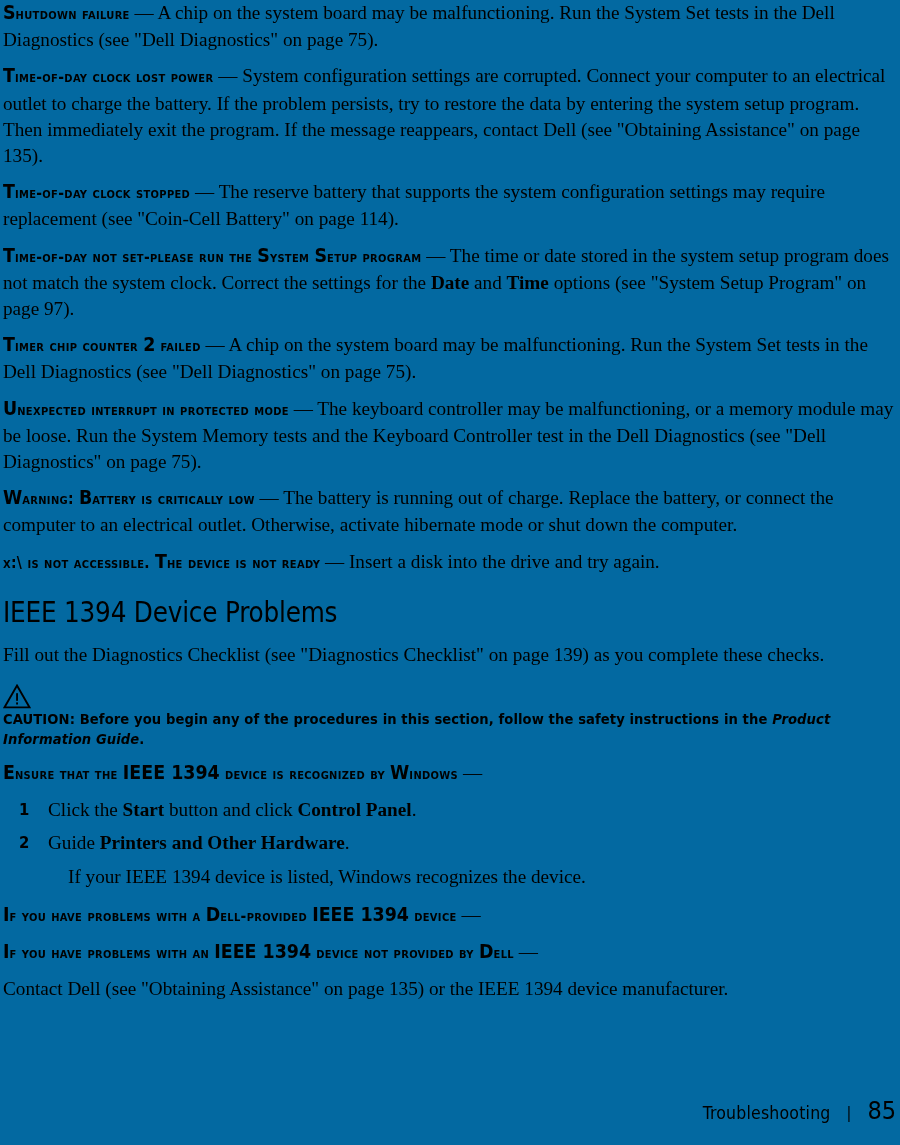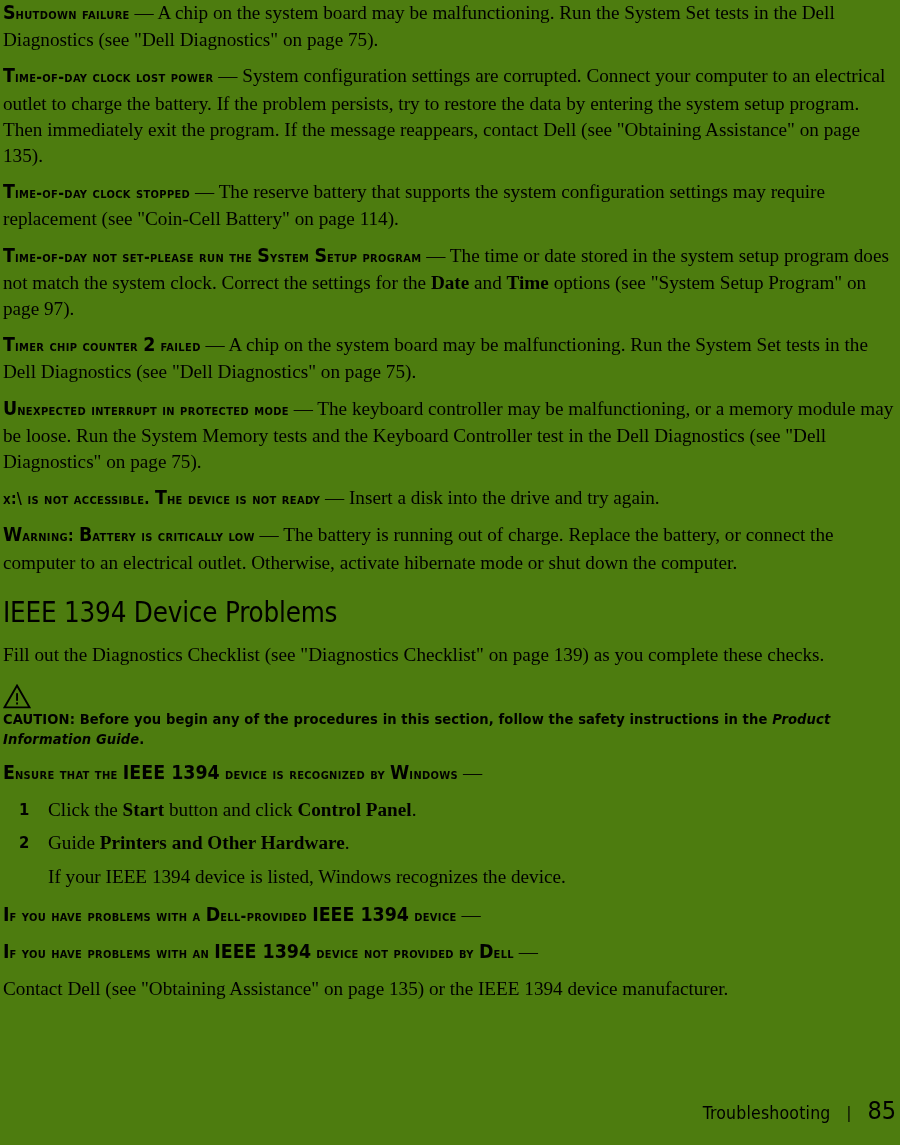--- a/index.html
+++ b/index.html
@@ -4,21 +4,21 @@
 <style>
   html, body {
     margin: 0;
     padding: 0;
     background: #ffffff;
   }
   .page {
     position: relative;
     width: 900px;
     height: 1145px;
-    background: #4d7c0f;
+    background: #0369a1;
     overflow: hidden;
     font-family: "Liberation Serif", "DejaVu Serif", serif;
     color: #000000;
   }
   .content {
     position: absolute;
     left: 3px;
     top: 0px;
     width: 893px;
   }
@@ -118,21 +118,21 @@
   ol.steps li .num {
     position: absolute;
     left: 16px;
     top: 0;
     font-family: "DejaVu Sans Condensed", "Liberation Sans Narrow", "Liberation Sans", sans-serif;
     font-weight: bold;
     font-size: 16.5px;
     line-height: 26px;
   }
   p.indented {
-    margin: 8px 0 12px 45px;
+    margin: 8px 0 12px 65px;
     font-family: "Liberation Serif", "DejaVu Serif", serif;
     font-size: 19.2px;
     line-height: 26px;
   }
 
   b.sb { font-weight: bold; }
 
   
   .footer {
     position: absolute;
@@ -175,23 +175,23 @@
     <p class="body"><span class="term"><span class="cap">T</span>ime-of-day clock lost power</span><span class="dash"> — </span><span>System configuration settings are corrupted. Connect your computer to an electrical outlet to charge the battery. If the problem persists, try to restore the data by entering the system setup program. Then immediately exit the program. If the message reappears, contact Dell (see "Obtaining Assistance" on page 135).</span></p>
 
     <p class="body"><span class="term"><span class="cap">T</span>ime-of-day clock stopped</span><span class="dash"> — </span><span>The reserve battery that supports the system configuration settings may require replacement (see "Coin-Cell Battery" on page 114).</span></p>
 
     <p class="body"><span class="term"><span class="cap">T</span>ime-of-day not set-please run the <span class="cap">S</span>ystem <span class="cap">S</span>etup program</span><span class="dash"> — </span><span>The time or date stored in the system setup program does not match the system clock. Correct the settings for the </span><b class="sb">Date</b><span> and </span><b class="sb">Time</b><span> options (see "System Setup Program" on page 97).</span></p>
 
     <p class="body"><span class="term"><span class="cap">T</span>imer chip counter <span class="cap">2</span> failed</span><span class="dash"> — </span><span>A chip on the system board may be malfunctioning. Run the System Set tests in the Dell Diagnostics (see "Dell Diagnostics" on page 75).</span></p>
 
     <p class="body"><span class="term"><span class="cap">U</span>nexpected interrupt in protected mode</span><span class="dash"> — </span><span>The keyboard controller may be malfunctioning, or a memory module may be loose. Run the System Memory tests and the Keyboard Controller test in the Dell Diagnostics (see "Dell Diagnostics" on page 75).</span></p>
 
+    <p class="body"><span class="term"><span class="cap">W</span>arning: <span class="cap">B</span>attery is critically low</span><span class="dash"> — </span><span>The battery is running out of charge. Replace the battery, or connect the computer to an electrical outlet. Otherwise, activate hibernate mode or shut down the computer.</span></p>
+
     <p class="body"><span class="term">x:\ is not accessible. <span class="cap">T</span>he device is not ready</span><span class="dash"> — </span><span>Insert a disk into the drive and try again.</span></p>
-
-    <p class="body"><span class="term"><span class="cap">W</span>arning: <span class="cap">B</span>attery is critically low</span><span class="dash"> — </span><span>The battery is running out of charge. Replace the battery, or connect the computer to an electrical outlet. Otherwise, activate hibernate mode or shut down the computer.</span></p>
 
     <h2 class="section">IEEE 1394 Device Problems</h2>
 
     <p class="body">Fill out the Diagnostics Checklist (see "Diagnostics Checklist" on page 139) as you complete these checks.</p>
 
     <div class="caution">
       <div class="caution-icon">
         <svg width="28" height="25" viewBox="0 0 28 25" aria-hidden="true">
           <path d="M14 1.6 L26.6 23.4 L1.4 23.4 Z" fill="none" stroke="#000" stroke-width="1.9" stroke-linejoin="miter"></path>
           <rect x="13.1" y="9.2" width="1.9" height="7.6" fill="#000"></rect>

